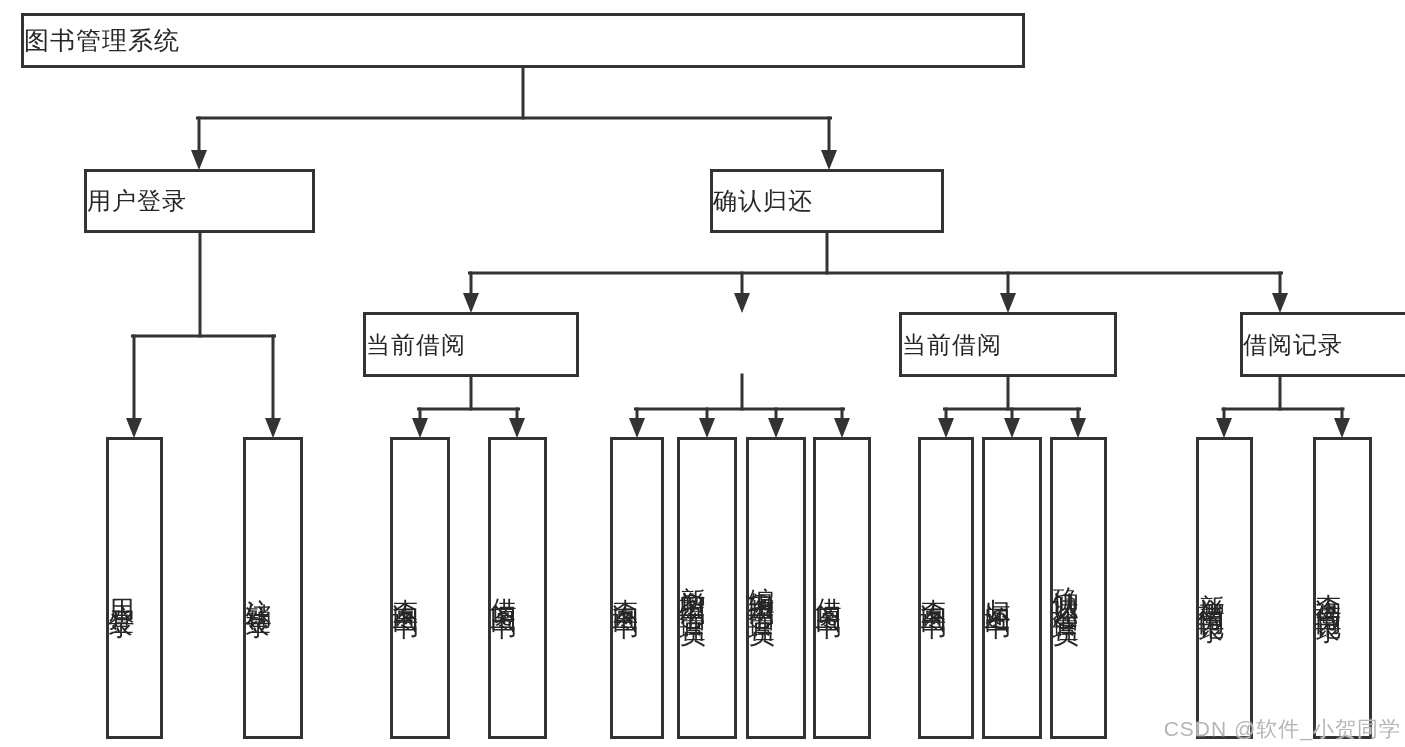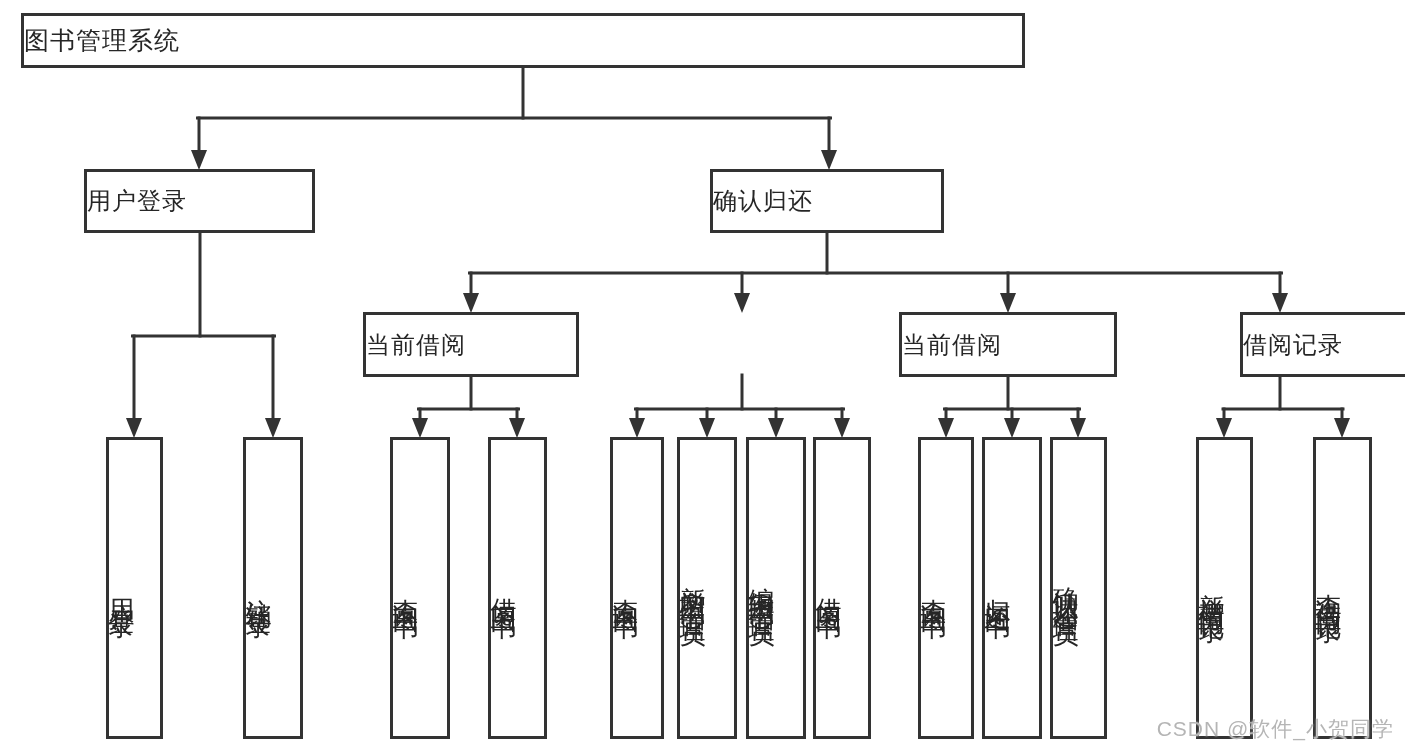--- a/index.html
+++ b/index.html
@@ -31,21 +31,21 @@
   .root-node{font-size:25px;}
   .vnode .vtext{
     writing-mode:vertical-rl;
     text-orientation:mixed;
     font-size:26px;
     letter-spacing:5px;
     line-height:1;
     white-space:nowrap;
   }
   .watermark{
-    position:absolute;right:11px;bottom:4px;
+    position:absolute;right:4px;bottom:4px;
     font-size:21px;color:var(--watermark);
     letter-spacing:1px;z-index:5;
     text-shadow:0 0 2px #ffffff;
     margin-left:36px;
   }
 </style>
 </head>
 <body>
 
 <div class="canvas">

